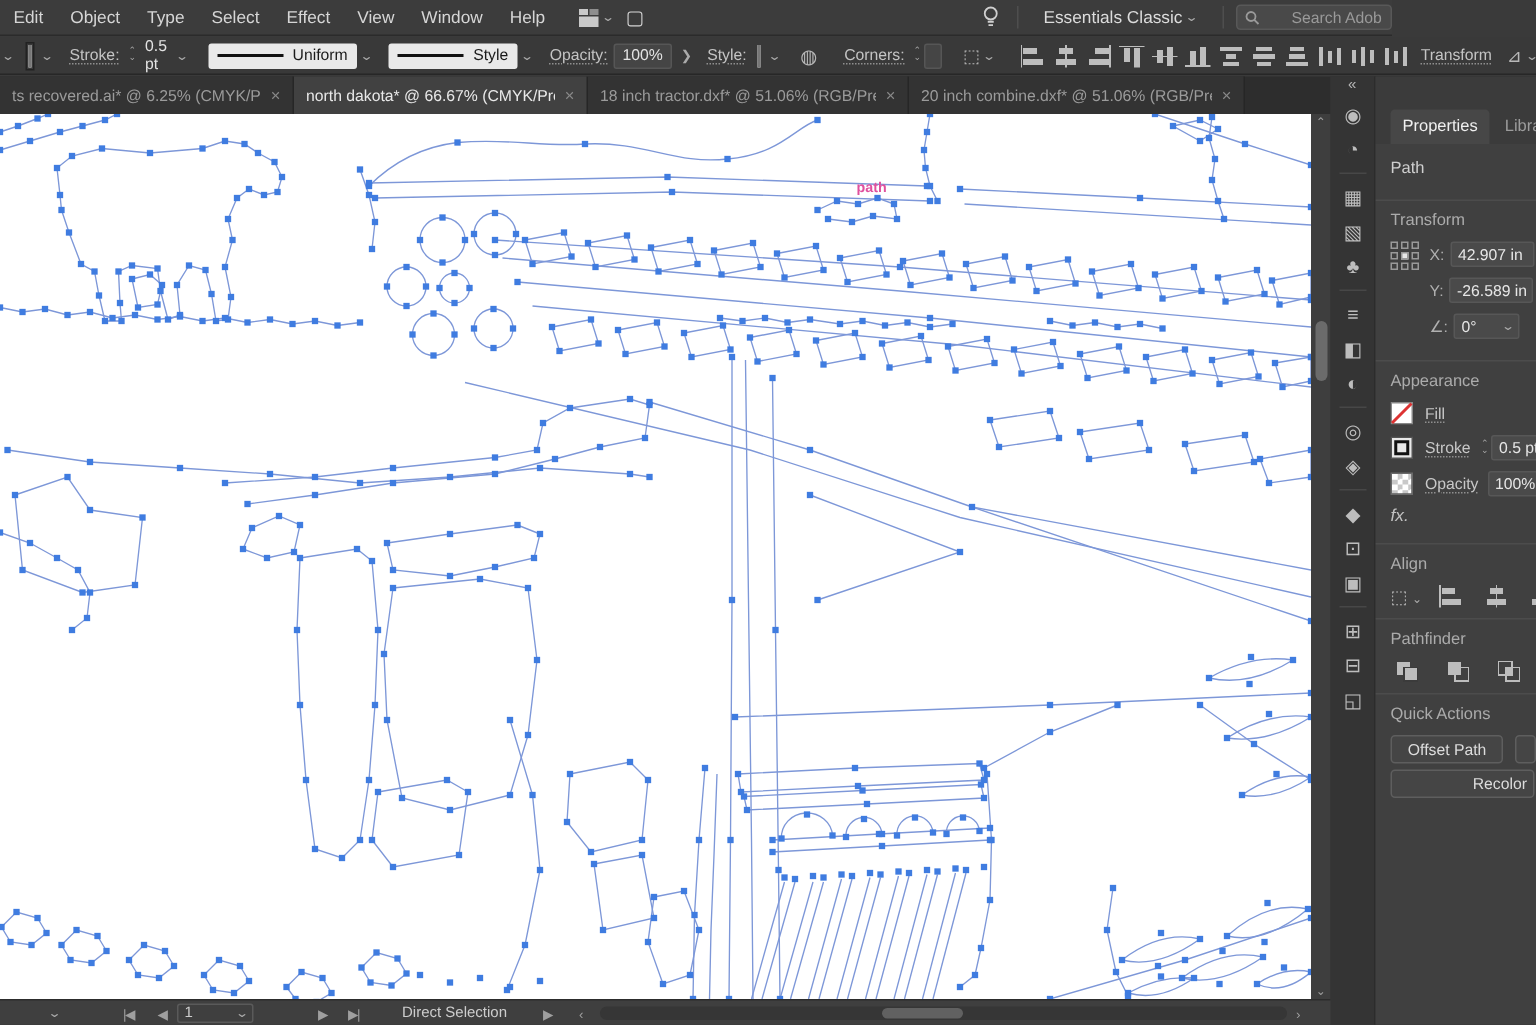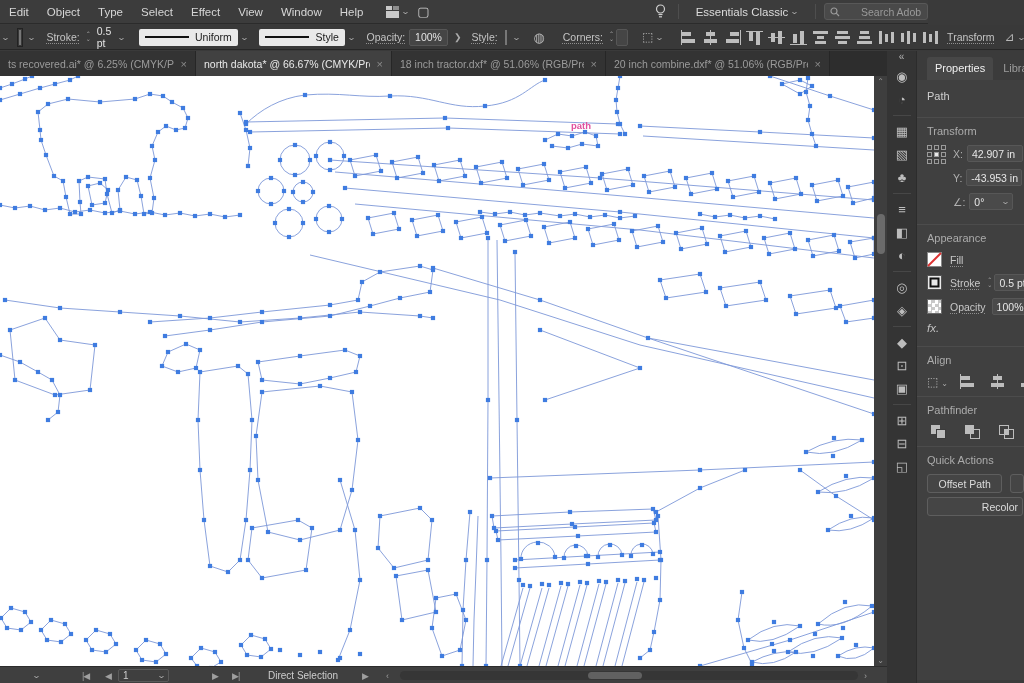--- a/index.html
+++ b/index.html
@@ -55,21 +55,21 @@
 
   
   #dock { position:absolute; left:887px; top:51px; width:137px; height:632px; background:#343434; }
   #iconstrip { position:absolute; left:0; top:0; width:30px; height:632px; background:#343434; border-right:1px solid #2c2c2c; }
   .strip-icon { width:30px; height:23px; display:flex; align-items:center; justify-content:center; color:#bdbdbd; font-size:13px; }
   .strip-sep { width:18px; height:1px; background:#474747; margin:4px auto; }
   #collapse { text-align:center; color:#b5b5b5; font-size:10px; height:14px; }
 
   #panel { position:absolute; left:30px; top:0; width:107px; height:632px; background:#3b3b3b; overflow:hidden; }
   .ptabs { display:flex; gap:2px; padding:6px 0 0 10px; font-size:11px; }
-  .ptab { padding:5px 8px 6px; color:#9c9c9c; border-radius:3px 3px 0 0; white-space:nowrap; }
+  .ptab { padding:5px 8px 6px; color:#9c9c9c; border-radius:3px 3px 0 0; white-space:nowrap;margin-top:16px; }
   .ptab.active { background:#474747; color:#f0f0f0; }
   .pbody { background:#404040; min-height:600px; padding:8px 0 0 10px; }
   .sel-type { font-size:11px; color:#cfcfcf; padding:2px 0 8px; }
   .sec-div { height:1px; background:#4c4c4c; margin:7px 0 7px -10px; }
   .sec-h { font-size:11px; color:#ababab; margin:3px 0 8px; }
   .prow { display:flex; align-items:center; margin-bottom:7px; font-size:10.5px; }
   .pfield { background:#4a4a4a; border:1px solid #575757; border-radius:2px; height:17px; color:#e6e6e6;
     display:flex; align-items:center; padding:0 4px; white-space:nowrap; }
   .u-lbl { text-decoration:underline dotted #8f8f8f 1px; text-underline-offset:2px; }
   .refgrid { display:grid; grid-template-columns:repeat(3,5px); grid-template-rows:repeat(3,5px); gap:2px; margin-right:7px; }
@@ -976,21 +976,21 @@
             <i></i>
         </span>
         <div>
           <div class="prow">
             <span style="margin-right:4px;color:#b0b0b0;">X:</span>
             <span class="pfield" style="width:56px;">42.907 in</span>
 
           </div>
           <div class="prow">
             <span style="margin-right:4px;color:#b0b0b0;">Y:</span>
-            <span class="pfield" style="width:56px;">-43.953 in</span>
+            <span class="pfield" style="width:56px;">-26.589 in</span>
           </div>
           <div class="prow">
             <span style="margin-right:4px;color:#b0b0b0;">∠:</span>
             <span class="pfield" style="width:44px;justify-content:space-between;">
               <span>0°</span>
                 <span class="chev">⌄</span>
             </span>
           </div>
         </div>
       </div>

